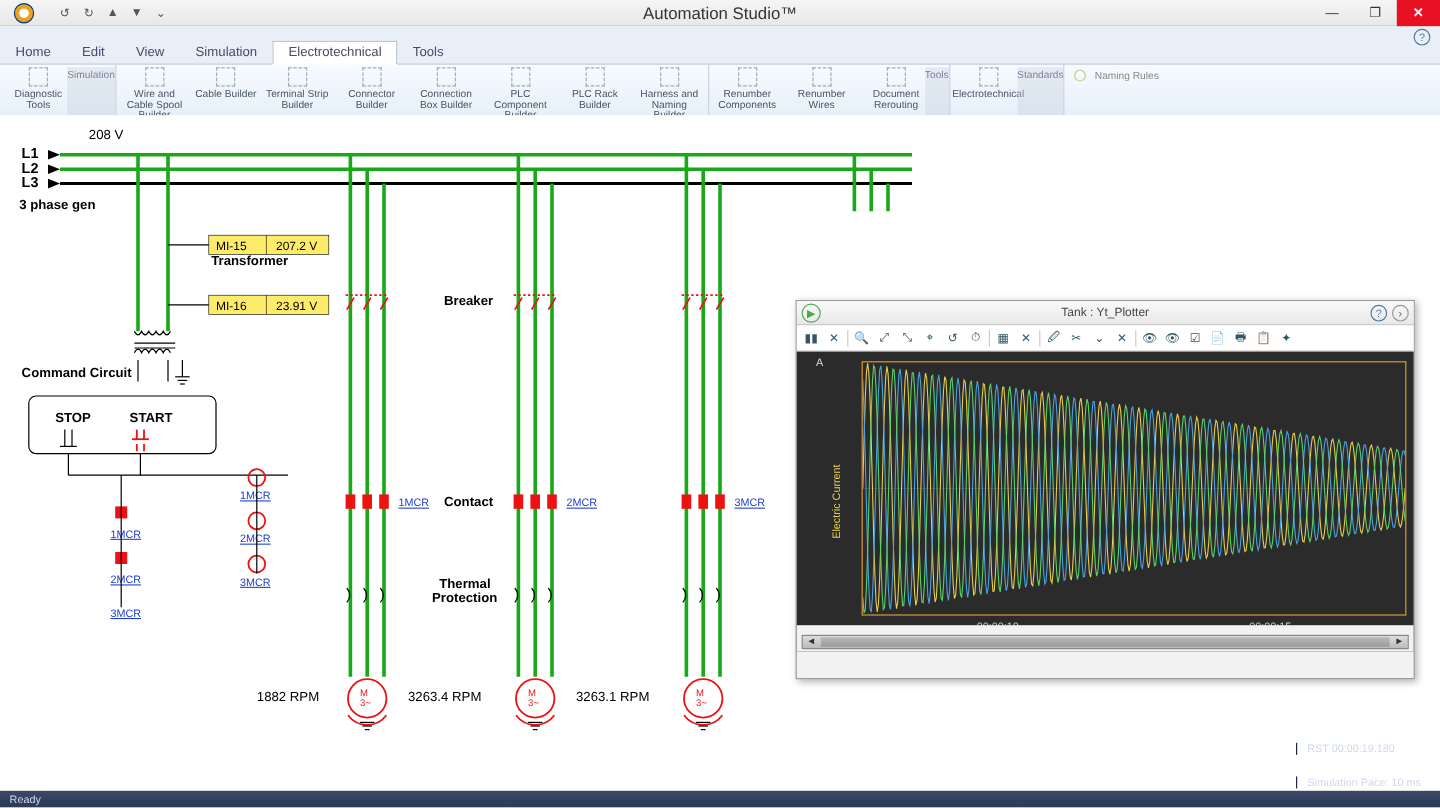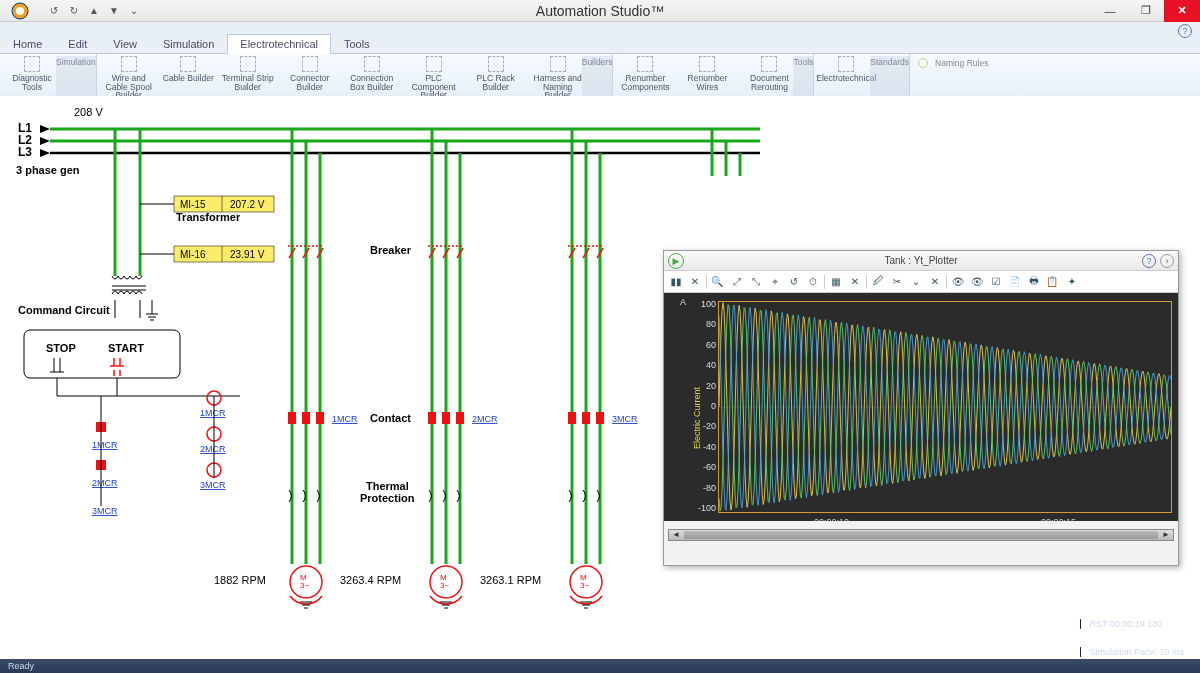--- a/index.html
+++ b/index.html
@@ -149,21 +149,20 @@
         </div>
       <div class="ritem">
           <div class="ricon"></div>
           <span>PLC Rack Builder</span>
         </div>
       <div class="ritem">
           <div class="ricon"></div>
           <span>Harness and Naming Builder</span>
         </div>
     </div>
-    <div class="rgroup-label">Builders</div>
   </div>
   <div class="rgroup">
     <div class="rgroup-items">
       <div class="ritem">
           <div class="ricon"></div>
           <span>Renumber Components</span>
         </div>
       <div class="ritem">
           <div class="ricon"></div>
           <span>Renumber Wires</span>
@@ -410,33 +409,20 @@
         <div class="ptool">👁</div>
         <div class="ptool">☑</div>
         <div class="ptool">📄</div>
         <div class="ptool">🖶</div>
         <div class="ptool">📋</div>
         <div class="ptool">✦</div>
       </div>
   <div class="plot-area">
     <div class="plot-yaxis-label">Electric Current</div>
     <div class="plot-unit">A</div>
-    <div class="plot-ticks" id="yticks">
-          <div>100</div>
-          <div>80</div>
-          <div>60</div>
-          <div>40</div>
-          <div>20</div>
-          <div>0</div>
-          <div>-20</div>
-          <div>-40</div>
-          <div>-60</div>
-          <div>-80</div>
-          <div>-100</div>
-        </div>
     <div class="plot-canvas">
       <svg width="100%" height="100%" viewBox="0 0 450 210" preserveAspectRatio="none" id="wave-svg">
             <line x1="0" x2="450" y1="105" y2="105" stroke="#555" stroke-width="0.5"></line>
             <path d="M0 105.0 L1 65.0 L2 31.2 L3 8.7 L4 0.7 L5 8.4 L6 30.7 L7 64.1 L8 103.6 L9 143.1 L10 176.8 L11 199.6 L12 208.0 L13 200.9 L14 179.4 L15 146.7 L16 107.9 L17 68.7 L18 35.1 L19 12.2 L20 3.3 L21 9.8 L22 30.6 L23 62.5 L24 100.8 L25 139.5 L26 172.9 L27 196.0 L28 205.3 L29 199.5 L30 179.4 L31 148.2 L32 110.6 L33 72.2 L34 39.0 L35 15.8 L36 6.1 L37 11.3 L38 30.7 L39 61.1 L40 98.1 L41 136.0 L42 169.1 L43 192.5 L44 202.5 L45 197.9 L46 179.2 L47 149.5 L48 113.1 L49 75.7 L50 42.8 L51 19.3 L52 8.9 L53 13.0 L54 30.9 L55 59.9 L56 95.6 L57 132.7 L58 165.4 L59 188.9 L60 199.7 L61 196.2 L62 178.9 L63 150.6 L64 115.5 L65 79.0 L66 46.5 L67 22.9 L68 11.8 L69 14.7 L70 31.3 L71 58.9 L72 93.3 L73 129.4 L74 161.7 L75 185.3 L76 196.8 L77 194.4 L78 178.5 L79 151.6 L80 117.8 L81 82.2 L82 50.1 L83 26.5 L84 14.7 L85 16.6 L86 31.8 L87 58.0 L88 91.1 L89 126.3 L90 158.1 L91 181.8 L92 193.8 L93 192.4 L94 177.9 L95 152.4 L96 119.9 L97 85.2 L98 53.7 L99 30.0 L100 17.7 L101 18.6 L102 32.5 L103 57.2 L104 89.1 L105 123.3 L106 154.5 L107 178.2 L108 190.8 L109 190.4 L110 177.2 L111 153.1 L112 121.8 L113 88.2 L114 57.2 L115 33.5 L116 20.7 L117 20.6 L118 33.3 L119 56.7 L120 87.2 L121 120.4 L122 151.1 L123 174.7 L124 187.8 L125 188.3 L126 176.3 L127 153.6 L128 123.6 L129 91.0 L130 60.6 L131 37.0 L132 23.8 L133 22.8 L134 34.2 L135 56.2 L136 85.5 L137 117.6 L138 147.7 L139 171.2 L140 184.7 L141 186.1 L142 175.3 L143 153.9 L144 125.3 L145 93.7 L146 63.9 L147 40.5 L148 26.9 L149 25.0 L150 35.3 L151 56.0 L152 84.0 L153 115.0 L154 144.4 L155 167.8 L156 181.6 L157 183.8 L158 174.1 L159 154.1 L160 126.7 L161 96.2 L162 67.2 L163 43.9 L164 30.0 L165 27.4 L166 36.5 L167 55.9 L168 82.6 L169 112.6 L170 141.3 L171 164.4 L172 178.5 L173 181.4 L174 172.9 L175 154.1 L176 128.1 L177 98.6 L178 70.3 L179 47.3 L180 33.1 L181 29.8 L182 37.8 L183 55.9 L184 81.3 L185 110.2 L186 138.2 L187 161.0 L188 175.3 L189 179.0 L190 171.5 L191 154.0 L192 129.2 L193 100.9 L194 73.3 L195 50.6 L196 36.2 L197 32.3 L198 39.3 L199 56.1 L200 80.3 L201 108.0 L202 135.2 L203 157.7 L204 172.2 L205 176.5 L206 170.0 L207 153.7 L208 130.2 L209 103.0 L210 76.2 L211 53.9 L212 39.4 L213 34.8 L214 40.8 L215 56.5 L216 79.3 L217 106.0 L218 132.3 L219 154.5 L220 169.0 L221 173.9 L222 168.4 L223 153.3 L224 131.1 L225 105.0 L226 79.1 L227 57.1 L228 42.5 L229 37.4 L230 42.5 L231 56.9 L232 78.6 L233 104.1 L234 129.6 L235 151.3 L236 165.9 L237 171.3 L238 166.7 L239 152.8 L240 131.8 L241 106.8 L242 81.7 L243 60.3 L244 45.7 L245 40.1 L246 44.2 L247 57.6 L248 77.9 L249 102.3 L250 126.9 L251 148.2 L252 162.8 L253 168.6 L254 164.8 L255 152.1 L256 132.3 L257 108.5 L258 84.3 L259 63.4 L260 48.8 L261 42.8 L262 46.1 L263 58.3 L264 77.5 L265 100.7 L266 124.4 L267 145.1 L268 159.7 L269 165.9 L270 162.9 L271 151.3 L272 132.7 L273 110.1 L274 86.8 L275 66.4 L276 51.9 L277 45.5 L278 48.1 L279 59.2 L280 77.2 L281 99.2 L282 122.0 L283 142.1 L284 156.6 L285 163.1 L286 160.9 L287 150.3 L288 132.9 L289 111.4 L290 89.1 L291 69.3 L292 55.0 L293 48.3 L294 50.1 L295 60.2 L296 77.0 L297 97.9 L298 119.8 L299 139.3 L300 153.5 L301 160.3 L302 158.8 L303 149.2 L304 133.0 L305 112.7 L306 91.3 L307 72.1 L308 58.0 L309 51.1 L310 52.2 L311 61.4 L312 77.0 L313 96.8 L314 117.6 L315 136.5 L316 150.5 L317 157.5 L318 156.7 L319 148.0 L320 132.9 L321 113.8 L322 93.4 L323 74.9 L324 61.0 L325 53.9 L326 54.5 L327 62.6 L328 77.1 L329 95.7 L330 115.6 L331 133.8 L332 147.5 L333 154.7 L334 154.4 L335 146.7 L336 132.7 L337 114.7 L338 95.3 L339 77.5 L340 64.0 L341 56.7 L342 56.7 L343 64.0 L344 77.4 L345 94.9 L346 113.8 L347 131.2 L348 144.5 L349 151.9 L350 152.1 L351 145.2 L352 132.4 L353 115.5 L354 97.1 L355 80.1 L356 66.9 L357 59.5 L358 59.1 L359 65.5 L360 77.8 L361 94.2 L362 112.0 L363 128.7 L364 141.7 L365 149.0 L366 149.7 L367 143.7 L368 131.9 L369 116.1 L370 98.8 L371 82.5 L372 69.8 L373 62.4 L374 61.5 L375 67.1 L376 78.4 L377 93.6 L378 110.4 L379 126.3 L380 138.8 L381 146.2 L382 147.3 L383 142.0 L384 131.3 L385 116.6 L386 100.3 L387 84.9 L388 72.6 L389 65.2 L390 63.9 L391 68.8 L392 79.1 L393 93.2 L394 109.0 L395 124.0 L396 136.1 L397 143.4 L398 144.8 L399 140.3 L400 130.5 L401 116.9 L402 101.7 L403 87.1 L404 75.3 L405 68.1 L406 66.4 L407 70.6 L408 79.9 L409 92.9 L410 107.7 L411 121.8 L412 133.4 L413 140.5 L414 142.3 L415 138.5 L416 129.6 L417 117.1 L418 102.9 L419 89.2 L420 77.9 L421 70.9 L422 69.0 L423 72.5 L424 80.9 L425 92.8 L426 106.5 L427 119.8 L428 130.7 L429 137.7 L430 139.7 L431 136.5 L432 128.6 L433 117.2 L434 104.0 L435 91.2 L436 80.5 L437 73.7 L438 71.5 L439 74.5 L440 82.0 L441 92.9 L442 105.5 L443 117.9 L444 128.2 L445 135.0 L446 137.2 L447 134.5 L448 127.4 L449 117.1 L450 105.0" stroke="#e8d04c" fill="none" stroke-width="0.9"></path>
             <path d="M0 14.0 L1 41.0 L2 77.5 L3 118.1 L4 156.5 L5 187.1 L6 205.2 L7 208.1 L8 195.5 L9 169.3 L10 133.5 L11 93.5 L12 55.4 L13 24.8 L14 6.5 L15 3.0 L16 14.9 L17 40.4 L18 75.5 L19 114.9 L20 152.7 L21 183.2 L22 201.9 L23 205.8 L24 194.6 L25 169.9 L26 135.5 L27 96.6 L28 59.1 L29 28.7 L30 9.8 L31 5.4 L32 15.9 L33 39.9 L34 73.6 L35 111.9 L36 149.0 L37 179.4 L38 198.5 L39 203.4 L40 193.5 L41 170.3 L42 137.3 L43 99.6 L44 62.8 L45 32.5 L46 13.2 L47 7.8 L48 17.1 L49 39.6 L50 71.8 L51 109.0 L52 145.4 L53 175.7 L54 195.1 L55 201.0 L56 192.3 L57 170.5 L58 139.0 L59 102.4 L60 66.3 L61 36.2 L62 16.6 L63 10.3 L64 18.3 L65 39.4 L66 70.3 L67 106.3 L68 142.0 L69 171.9 L70 191.7 L71 198.4 L72 191.0 L73 170.6 L74 140.4 L75 105.0 L76 69.8 L77 39.9 L78 20.0 L79 12.9 L80 19.7 L81 39.4 L82 68.9 L83 103.7 L84 138.6 L85 168.3 L86 188.3 L87 195.8 L88 189.5 L89 170.5 L90 141.8 L91 107.6 L92 73.1 L93 43.5 L94 23.4 L95 15.6 L96 21.3 L97 39.6 L98 67.6 L99 101.2 L100 135.3 L101 164.7 L102 184.9 L103 193.1 L104 187.9 L105 170.3 L106 142.9 L107 109.9 L108 76.3 L109 47.1 L110 26.8 L111 18.3 L112 22.9 L113 39.9 L114 66.6 L115 99.0 L116 132.1 L117 161.1 L118 181.5 L119 190.3 L120 186.2 L121 169.9 L122 143.9 L123 112.1 L124 79.4 L125 50.7 L126 30.2 L127 21.1 L128 24.7 L129 40.3 L130 65.6 L131 96.8 L132 129.1 L133 157.6 L134 178.1 L135 187.5 L136 184.4 L137 169.4 L138 144.8 L139 114.2 L140 82.4 L141 54.1 L142 33.6 L143 23.9 L144 26.5 L145 40.9 L146 64.9 L147 94.8 L148 126.2 L149 154.2 L150 174.7 L151 184.6 L152 182.5 L153 168.7 L154 145.4 L155 116.1 L156 85.3 L157 57.5 L158 37.0 L159 26.8 L160 28.5 L161 41.6 L162 64.3 L163 93.0 L164 123.4 L165 150.9 L166 171.3 L167 181.7 L168 180.5 L169 167.9 L170 146.0 L171 117.9 L172 88.0 L173 60.8 L174 40.4 L175 29.7 L176 30.5 L177 42.5 L178 63.8 L179 91.3 L180 120.7 L181 147.6 L182 168.0 L183 178.8 L184 178.4 L185 167.0 L186 146.3 L187 119.5 L188 90.6 L189 64.0 L190 43.7 L191 32.7 L192 32.7 L193 43.5 L194 63.6 L195 89.8 L196 118.1 L197 144.4 L198 164.6 L199 175.8 L200 176.2 L201 166.0 L202 146.5 L203 120.9 L204 93.1 L205 67.1 L206 47.0 L207 35.7 L208 34.9 L209 44.6 L210 63.4 L211 88.4 L212 115.7 L213 141.3 L214 161.4 L215 172.8 L216 174.0 L217 164.8 L218 146.6 L219 122.2 L220 95.4 L221 70.2 L222 50.3 L223 38.7 L224 37.2 L225 45.9 L226 63.4 L227 87.2 L228 113.5 L229 138.4 L230 158.1 L231 169.8 L232 171.6 L233 163.4 L234 146.5 L235 123.4 L236 97.6 L237 73.1 L238 53.5 L239 41.7 L240 39.6 L241 47.3 L242 63.6 L243 86.1 L244 111.3 L245 135.5 L246 154.9 L247 166.8 L248 169.2 L249 162.0 L250 146.3 L251 124.4 L252 99.7 L253 75.9 L254 56.6 L255 44.8 L256 42.0 L257 48.7 L258 63.9 L259 85.2 L260 109.3 L261 132.7 L262 151.8 L263 163.7 L264 166.8 L265 160.5 L266 145.9 L267 125.2 L268 101.6 L269 78.6 L270 59.8 L271 47.8 L272 44.5 L273 50.3 L274 64.4 L275 84.4 L276 107.5 L277 130.0 L278 148.7 L279 160.7 L280 164.2 L281 158.8 L282 145.4 L283 125.9 L284 103.4 L285 81.2 L286 62.8 L287 50.8 L288 47.1 L289 52.0 L290 64.9 L291 83.8 L292 105.8 L293 127.5 L294 145.7 L295 157.7 L296 161.7 L297 157.1 L298 144.7 L299 126.4 L300 105.0 L301 83.7 L302 65.8 L303 53.8 L304 49.7 L305 53.8 L306 65.7 L307 83.4 L308 104.2 L309 125.1 L310 142.8 L311 154.7 L312 159.0 L313 155.2 L314 143.9 L315 126.8 L316 106.5 L317 86.1 L318 68.7 L319 56.8 L320 52.3 L321 55.7 L322 66.5 L323 83.1 L324 102.8 L325 122.7 L326 139.9 L327 151.7 L328 156.4 L329 153.3 L330 143.0 L331 127.0 L332 107.9 L333 88.4 L334 71.5 L335 59.8 L336 55.0 L337 57.7 L338 67.5 L339 82.9 L340 101.5 L341 120.5 L342 137.1 L343 148.7 L344 153.7 L345 151.3 L346 141.9 L347 127.1 L348 109.0 L349 90.5 L350 74.3 L351 62.8 L352 57.7 L353 59.8 L354 68.6 L355 82.9 L356 100.4 L357 118.5 L358 134.4 L359 145.8 L360 150.9 L361 149.2 L362 140.8 L363 127.0 L364 110.1 L365 92.5 L366 76.9 L367 65.7 L368 60.4 L369 61.9 L370 69.9 L371 83.1 L372 99.4 L373 116.5 L374 131.8 L375 142.9 L376 148.2 L377 147.0 L378 139.5 L379 126.8 L380 111.0 L381 94.4 L382 79.5 L383 68.6 L384 63.2 L385 64.1 L386 71.2 L387 83.3 L388 98.6 L389 114.7 L390 129.3 L391 140.0 L392 145.4 L393 144.7 L394 138.1 L395 126.5 L396 111.7 L397 96.1 L398 82.0 L399 71.4 L400 65.9 L401 66.4 L402 72.7 L403 83.8 L404 97.9 L405 113.1 L406 126.8 L407 137.2 L408 142.7 L409 142.4 L410 136.5 L411 126.0 L412 112.3 L413 97.7 L414 84.3 L415 74.2 L416 68.7 L417 68.8 L418 74.3 L419 84.3 L420 97.4 L421 111.5 L422 124.5 L423 134.5 L424 139.9 L425 140.0 L426 134.9 L427 125.3 L428 112.8 L429 99.2 L430 86.6 L431 76.9 L432 71.5 L433 71.2 L434 75.9 L435 85.0 L436 97.0 L437 110.1 L438 122.3 L439 131.8 L440 137.1 L441 137.6 L442 133.2 L443 124.6 L444 113.1 L445 100.5 L446 88.7 L447 79.5 L448 74.2 L449 73.6 L450 77.7" stroke="#4aa3df" fill="none" stroke-width="0.9"></path>
             <path d="M0 195.9 L1 208.9 L2 206.2 L3 188.3 L4 157.9 L5 119.6 L6 79.2 L7 42.9 L8 16.0 L9 2.6 L10 4.7 L11 21.9 L12 51.6 L13 89.2 L14 129.1 L15 165.2 L16 192.2 L17 205.9 L18 204.4 L19 187.9 L20 159.0 L21 122.0 L22 82.6 L23 46.7 L24 19.7 L25 5.6 L26 6.6 L27 22.4 L28 50.5 L29 86.8 L30 125.7 L31 161.4 L32 188.4 L33 202.8 L34 202.4 L35 187.4 L36 159.9 L37 124.3 L38 85.9 L39 50.5 L40 23.4 L41 8.7 L42 8.6 L43 23.0 L44 49.7 L45 84.6 L46 122.5 L47 157.7 L48 184.7 L49 199.7 L50 200.4 L51 186.7 L52 160.7 L53 126.4 L54 89.0 L55 54.2 L56 27.1 L57 11.9 L58 10.7 L59 23.7 L60 49.0 L61 82.6 L62 119.4 L63 154.0 L64 181.1 L65 196.6 L66 198.2 L67 185.8 L68 161.3 L69 128.4 L70 92.1 L71 57.8 L72 30.8 L73 15.0 L74 12.9 L75 24.6 L76 48.5 L77 80.7 L78 116.5 L79 150.4 L80 177.4 L81 193.4 L82 196.0 L83 184.9 L84 161.8 L85 130.2 L86 94.9 L87 61.3 L88 34.4 L89 18.2 L90 15.2 L91 25.7 L92 48.1 L93 79.0 L94 113.7 L95 146.9 L96 173.8 L97 190.1 L98 193.6 L99 183.8 L100 162.0 L101 131.8 L102 97.7 L103 64.8 L104 38.0 L105 21.5 L106 17.6 L107 26.8 L108 47.9 L109 77.4 L110 111.0 L111 143.6 L112 170.2 L113 186.9 L114 191.2 L115 182.5 L116 162.2 L117 133.3 L118 100.3 L119 68.1 L120 41.6 L121 24.7 L122 20.0 L123 28.1 L124 47.8 L125 76.0 L126 108.5 L127 140.3 L128 166.7 L129 183.6 L130 188.7 L131 181.2 L132 162.2 L133 134.6 L134 102.7 L135 71.3 L136 45.1 L137 28.0 L138 22.6 L139 29.6 L140 47.9 L141 74.8 L142 106.1 L143 137.1 L144 163.2 L145 180.4 L146 186.2 L147 179.7 L148 162.0 L149 135.8 L150 105.1 L151 74.4 L152 48.6 L153 31.3 L154 25.2 L155 31.1 L156 48.1 L157 73.7 L158 103.8 L159 134.0 L160 159.7 L161 177.1 L162 183.5 L163 178.1 L164 161.7 L165 136.8 L166 107.2 L167 77.5 L168 52.0 L169 34.5 L170 27.8 L171 32.7 L172 48.5 L173 72.8 L174 101.7 L175 131.1 L176 156.4 L177 173.8 L178 180.8 L179 176.4 L180 161.2 L181 137.6 L182 109.3 L183 80.4 L184 55.3 L185 37.8 L186 30.5 L187 34.5 L188 49.1 L189 72.0 L190 99.8 L191 128.2 L192 153.1 L193 170.6 L194 178.1 L195 174.6 L196 160.6 L197 138.3 L198 111.1 L199 83.1 L200 58.5 L201 41.1 L202 33.3 L203 36.4 L204 49.7 L205 71.4 L206 98.0 L207 125.5 L208 149.8 L209 167.3 L210 175.3 L211 172.7 L212 159.9 L213 138.9 L214 112.9 L215 85.8 L216 61.7 L217 44.3 L218 36.1 L219 38.3 L220 50.5 L221 70.9 L222 96.3 L223 122.9 L224 146.7 L225 164.1 L226 172.5 L227 170.7 L228 159.0 L229 139.3 L230 114.4 L231 88.3 L232 64.8 L233 47.5 L234 38.9 L235 40.3 L236 51.5 L237 70.6 L238 94.8 L239 120.5 L240 143.6 L241 160.9 L242 169.6 L243 168.6 L244 158.0 L245 139.5 L246 115.9 L247 90.7 L248 67.9 L249 50.7 L250 41.8 L251 42.5 L252 52.5 L253 70.5 L254 93.5 L255 118.1 L256 140.7 L257 157.7 L258 166.7 L259 166.4 L260 156.9 L261 139.6 L262 117.1 L263 93.0 L264 70.8 L265 53.9 L266 44.7 L267 44.7 L268 53.7 L269 70.5 L270 92.3 L271 115.9 L272 137.8 L273 154.6 L274 163.8 L275 164.2 L276 155.6 L277 139.5 L278 118.2 L279 95.1 L280 73.6 L281 57.0 L282 47.6 L283 47.0 L284 55.1 L285 70.6 L286 91.2 L287 113.8 L288 135.0 L289 151.5 L290 160.9 L291 161.9 L292 154.2 L293 139.3 L294 119.2 L295 97.1 L296 76.4 L297 60.0 L298 50.6 L299 49.3 L300 56.5 L301 70.9 L302 90.4 L303 111.9 L304 132.3 L305 148.5 L306 158.0 L307 159.5 L308 152.8 L309 138.9 L310 120.0 L311 99.0 L312 79.0 L313 63.0 L314 53.5 L315 51.7 L316 58.0 L317 71.3 L318 89.6 L319 110.1 L320 129.7 L321 145.5 L322 155.1 L323 157.0 L324 151.2 L325 138.4 L326 120.7 L327 100.7 L328 81.5 L329 66.0 L330 56.4 L331 54.2 L332 59.7 L333 71.9 L334 89.0 L335 108.5 L336 127.2 L337 142.6 L338 152.1 L339 154.5 L340 149.5 L341 137.8 L342 121.2 L343 102.3 L344 83.9 L345 68.9 L346 59.3 L347 56.7 L348 61.4 L349 72.6 L350 88.6 L351 107.0 L352 124.9 L353 139.7 L354 149.2 L355 152.0 L356 147.7 L357 137.0 L358 121.6 L359 103.7 L360 86.2 L361 71.7 L362 62.2 L363 59.3 L364 63.2 L365 73.4 L366 88.3 L367 105.6 L368 122.7 L369 136.9 L370 146.3 L371 149.4 L372 145.8 L373 136.1 L374 121.8 L375 105.0 L376 88.4 L377 74.4 L378 65.1 L379 61.9 L380 65.2 L381 74.4 L382 88.2 L383 104.4 L384 120.5 L385 134.2 L386 143.4 L387 146.8 L388 143.8 L389 135.0 L390 121.8 L391 106.2 L392 90.5 L393 77.1 L394 68.0 L395 64.5 L396 67.2 L397 75.5 L398 88.2 L399 103.3 L400 118.5 L401 131.6 L402 140.6 L403 144.1 L404 141.8 L405 133.9 L406 121.7 L407 107.2 L408 92.4 L409 79.7 L410 70.8 L411 67.2 L412 69.3 L413 76.7 L414 88.4 L415 102.4 L416 116.7 L417 129.1 L418 137.8 L419 141.5 L420 139.6 L421 132.6 L422 121.5 L423 108.0 L424 94.2 L425 82.1 L426 73.6 L427 69.9 L428 71.5 L429 78.1 L430 88.7 L431 101.6 L432 114.9 L433 126.6 L434 135.0 L435 138.8 L436 137.4 L437 131.2 L438 121.1 L439 108.7 L440 95.9 L441 84.5 L442 76.4 L443 72.6 L444 73.7 L445 79.5 L446 89.1 L447 101.0 L448 113.3 L449 124.3 L450 132.3" stroke="#5ad46a" fill="none" stroke-width="0.9"></path>
           </svg>
     </div>
     <div class="plot-xticks">
       <span>00:00:10</span>

